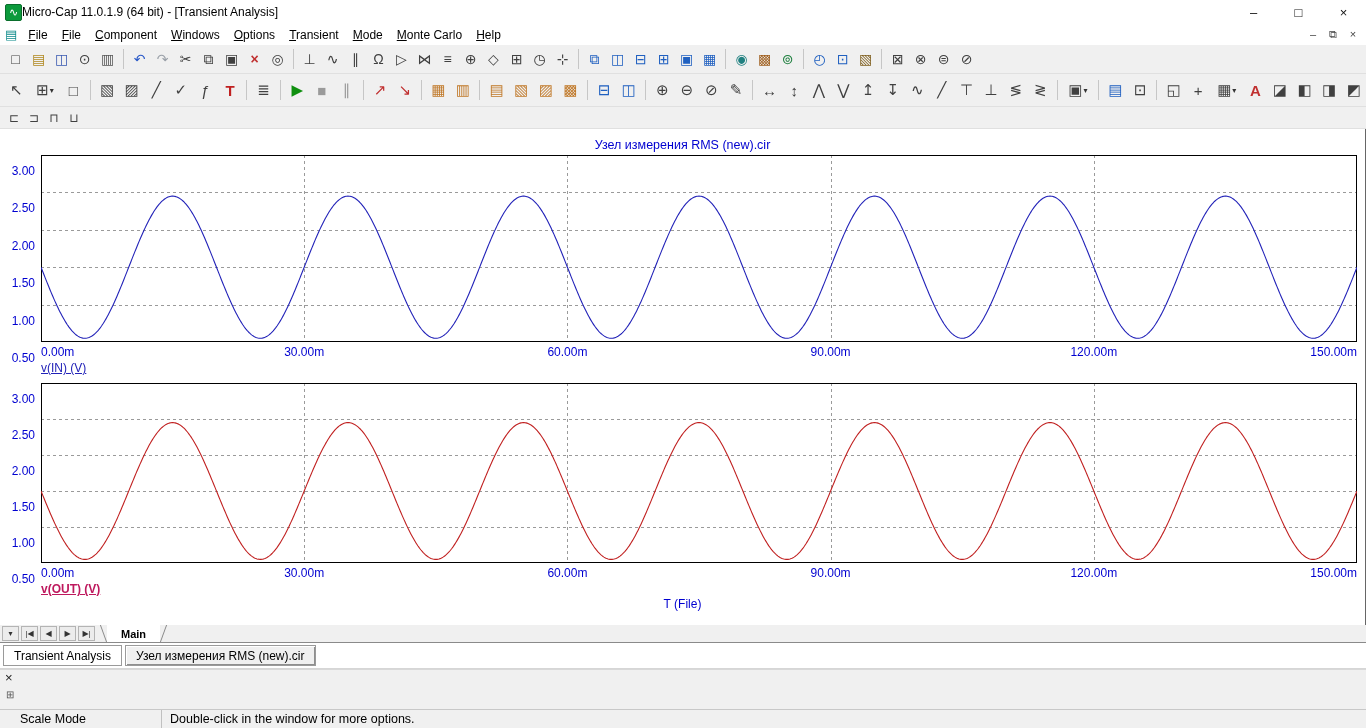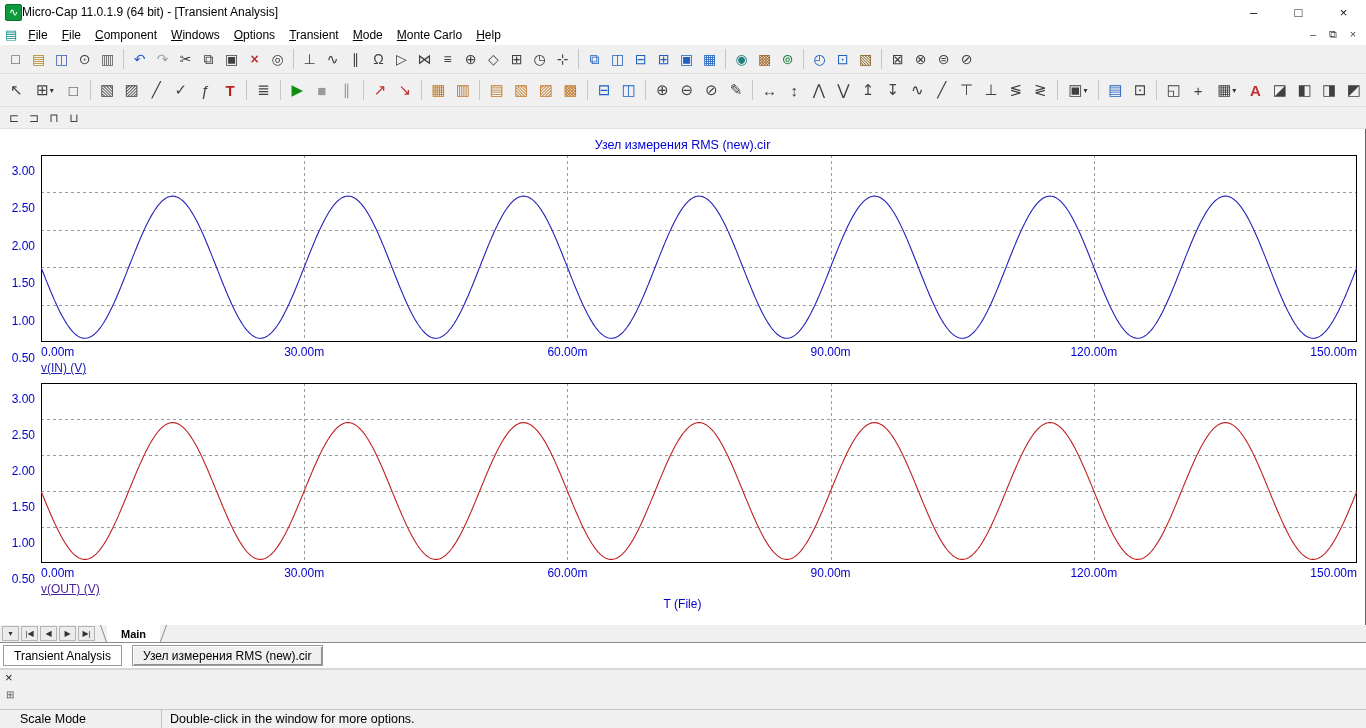--- a/index.html
+++ b/index.html
@@ -59,21 +59,21 @@
   .ps-btn { width:17px; margin:1px 0 1px 2px; display:flex; align-items:center; justify-content:center;
             font-size:8px; color:#333; background:#ececec; border:1px solid #b4b4b4; }
   .page-tab { position:relative; margin-left:12px; padding:0 14px; display:flex; align-items:center;
               font-size:11px; font-weight:bold; background:#fff; }
   .page-tab::before { content:''; position:absolute; left:-4px; top:0; bottom:0; width:1px;
                       background:#8a8a8a; transform:skewX(20deg); }
   .page-tab::after  { content:''; position:absolute; right:-4px; top:0; bottom:0; width:1px;
                       background:#8a8a8a; transform:skewX(-20deg); }
 
   
-  .doc-tabs { height:26px; background:#fff; display:flex; align-items:flex-start; gap:10px;
+  .doc-tabs { height:26px; background:#fff; display:flex; align-items:flex-start; gap:3px;
               padding-left:3px; padding-top:2px; flex:none; border-bottom:1px solid #d6d6d6; }
   .doc-tab { height:21px; padding:3px 10px 0 10px; font-size:12px; border:1px solid #9a9a9a;
              background:#fff; white-space:nowrap; }
   .doc-tab.raised { background:#f0f0f0;
                     box-shadow:inset 1px 1px 0 #ffffff, inset -1px -1px 0 #8f8f8f; }
 
   
   .dock-panel { height:40px; background:#f0f0f0; position:relative; flex:none;
                 border-top:1px solid #d8d8d8; }
   .dock-close { position:absolute; left:5px; top:0px; font-size:13px; color:#222; cursor:default; }
@@ -474,21 +474,21 @@
         <polyline points="0,108.00 1,110.45 2,112.89 3,115.33 4,117.76 5,120.18 6,122.58 7,124.97 8,127.33 9,129.66 10,131.97 11,134.25 12,136.50 13,138.70 14,140.87 15,143.00 16,145.08 17,147.11 18,149.10 19,151.03 20,152.90 21,154.72 22,156.48 23,158.18 24,159.81 25,161.38 26,162.87 27,164.30 28,165.65 29,166.93 30,168.14 31,169.27 32,170.32 33,171.29 34,172.18 35,172.98 36,173.70 37,174.34 38,174.90 39,175.36 40,175.75 41,176.04 42,176.25 43,176.37 44,176.40 45,176.34 46,176.20 47,175.97 48,175.65 49,175.25 50,174.76 51,174.18 52,173.52 53,172.77 54,171.95 55,171.04 56,170.05 57,168.97 58,167.83 59,166.60 60,165.30 61,163.93 62,162.48 63,160.96 64,159.38 65,157.73 66,156.02 67,154.24 68,152.41 69,150.52 70,148.57 71,146.58 72,144.53 73,142.44 74,140.30 75,138.12 76,135.90 77,133.65 78,131.36 79,129.04 80,126.70 81,124.33 82,121.94 83,119.54 84,117.12 85,114.68 86,112.24 87,109.80 88,107.35 89,104.90 90,102.45 91,100.02 92,97.59 93,95.18 94,92.78 95,90.40 96,88.05 97,85.72 98,83.42 99,81.15 100,78.91 101,76.71 102,74.56 103,72.44 104,70.37 105,68.35 106,66.38 107,64.47 108,62.60 109,60.80 110,59.06 111,57.38 112,55.77 113,54.22 114,52.74 115,51.33 116,50.00 117,48.74 118,47.55 119,46.44 120,45.42 121,44.47 122,43.60 123,42.82 124,42.12 125,41.50 126,40.97 127,40.53 128,40.17 129,39.90 130,39.71 131,39.62 132,39.61 133,39.69 134,39.85 135,40.11 136,40.45 137,40.87 138,41.39 139,41.99 140,42.67 141,43.44 142,44.29 143,45.22 144,46.23 145,47.32 146,48.49 147,49.74 148,51.06 149,52.45 150,53.92 151,55.45 152,57.05 153,58.72 154,60.45 155,62.24 156,64.09 157,65.99 158,67.95 159,69.97 160,72.02 161,74.13 162,76.28 163,78.47 164,80.70 165,82.96 166,85.25 167,87.58 168,89.93 169,92.30 170,94.70 171,97.11 172,99.53 173,101.97 174,104.41 175,106.86 176,109.31 177,111.75 178,114.20 179,116.63 180,119.05 181,121.46 182,123.86 183,126.23 184,128.58 185,130.90 186,133.19 187,135.45 188,137.68 189,139.86 190,142.01 191,144.11 192,146.17 193,148.18 194,150.13 195,152.04 196,153.88 197,155.67 198,157.39 199,159.06 200,160.65 201,162.18 202,163.64 203,165.03 204,166.35 205,167.59 206,168.75 207,169.84 208,170.84 209,171.77 210,172.62 211,173.38 212,174.06 213,174.65 214,175.16 215,175.58 216,175.91 217,176.16 218,176.32 219,176.40 220,176.38 221,176.28 222,176.09 223,175.81 224,175.45 225,175.00 226,174.46 227,173.84 228,173.13 229,172.34 230,171.47 231,170.52 232,169.48 233,168.37 234,167.18 235,165.92 236,164.58 237,163.16 238,161.68 239,160.13 240,158.51 241,156.83 242,155.08 243,153.27 244,151.41 245,149.49 246,147.51 247,145.49 248,143.42 249,141.30 250,139.14 251,136.94 252,134.70 253,132.43 254,130.13 255,127.80 256,125.44 257,123.06 258,120.66 259,118.25 260,115.82 261,113.38 262,110.94 263,108.49 264,106.04 265,103.59 266,101.15 267,98.72 268,96.30 269,93.90 270,91.51 271,89.14 272,86.80 273,84.49 274,82.20 275,79.95 276,77.74 277,75.56 278,73.42 279,71.33 280,69.29 281,67.30 282,65.35 283,63.47 284,61.64 285,59.87 286,58.16 287,56.51 288,54.93 289,53.42 290,51.98 291,50.61 292,49.32 293,48.10 294,46.95 295,45.89 296,44.90 297,44.00 298,43.17 299,42.43 300,41.78 301,41.21 302,40.72 303,40.32 304,40.01 305,39.79 306,39.65 307,39.60 308,39.64 309,39.76 310,39.98 311,40.28 312,40.66 313,41.14 314,41.70 315,42.34 316,43.07 317,43.88 318,44.78 319,45.75 320,46.81 321,47.94 322,49.15 323,50.43 324,51.79 325,53.23 326,54.73 327,56.30 328,57.93 329,59.63 330,61.40 331,63.22 332,65.10 333,67.03 334,69.02 335,71.06 336,73.14 337,75.27 338,77.44 339,79.65 340,81.90 341,84.18 342,86.49 343,88.83 344,91.19 345,93.58 346,95.98 347,98.40 348,100.83 349,103.27 350,105.71 351,108.16 352,110.61 353,113.06 354,115.50 355,117.93 356,120.34 357,122.74 358,125.12 359,127.48 360,129.82 361,132.13 362,134.40 363,136.64 364,138.85 365,141.01 366,143.14 367,145.22 368,147.25 369,149.23 370,151.16 371,153.03 372,154.84 373,156.60 374,158.29 375,159.92 376,161.48 377,162.97 378,164.39 379,165.74 380,167.02 381,168.22 382,169.34 383,170.38 384,171.35 385,172.23 386,173.03 387,173.75 388,174.38 389,174.93 390,175.39 391,175.77 392,176.06 393,176.26 394,176.37 395,176.40 396,176.34 397,176.19 398,175.95 399,175.63 400,175.22 401,174.72 402,174.14 403,173.47 404,172.72 405,171.89 406,170.97 407,169.98 408,168.90 409,167.75 410,166.52 411,165.21 412,163.83 413,162.38 414,160.86 415,159.27 416,157.62 417,155.90 418,154.12 419,152.29 420,150.39 421,148.44 422,146.44 423,144.39 424,142.29 425,140.15 426,137.97 427,135.75 428,133.50 429,131.21 430,128.89 431,126.54 432,124.17 433,121.78 434,119.38 435,116.95 436,114.52 437,112.08 438,109.63 439,107.18 440,104.74 441,102.29 442,99.86 443,97.43 444,95.02 445,92.62 446,90.24 447,87.89 448,85.56 449,83.26 450,81.00 451,78.76 452,76.57 453,74.41 454,72.30 455,70.24 456,68.22 457,66.25 458,64.34 459,62.48 460,60.68 461,58.95 462,57.27 463,55.66 464,54.12 465,52.64 466,51.24 467,49.91 468,48.66 469,47.48 470,46.37 471,45.35 472,44.41 473,43.55 474,42.77 475,42.07 476,41.46 477,40.94 478,40.50 479,40.15 480,39.88 481,39.70 482,39.61 483,39.61 484,39.69 485,39.87 486,40.13 487,40.47 488,40.91 489,41.43 490,42.03 491,42.72 492,43.49 493,44.35 494,45.29 495,46.30 496,47.40 497,48.57 498,49.82 499,51.15 500,52.55 501,54.02 502,55.56 503,57.16 504,58.83 505,60.57 506,62.36 507,64.21 508,66.12 509,68.09 510,70.10 511,72.16 512,74.27 513,76.42 514,78.62 515,80.85 516,83.11 517,85.41 518,87.73 519,90.09 520,92.46 521,94.86 522,97.27 523,99.69 524,102.13 525,104.57 526,107.02 527,109.47 528,111.92 529,114.36 530,116.79 531,119.22 532,121.62 533,124.02 534,126.39 535,128.73 536,131.05 537,133.34 538,135.60 539,137.82 540,140.01 541,142.15 542,144.25 543,146.31 544,148.31 545,150.26 546,152.16 547,154.00 548,155.79 549,157.51 550,159.16 551,160.76 552,162.28 553,163.74 554,165.12 555,166.43 556,167.67 557,168.83 558,169.91 559,170.91 560,171.83 561,172.67 562,173.43 563,174.10 564,174.69 565,175.19 566,175.60 567,175.93 568,176.17 569,176.33 570,176.40 571,176.38 572,176.27 573,176.07 574,175.79 575,175.42 576,174.96 577,174.42 578,173.79 579,173.08 580,172.29 581,171.41 582,170.45 583,169.41 584,168.29 585,167.10 586,165.83 587,164.48 588,163.07 589,161.58 590,160.02 591,158.40 592,156.71 593,154.96 594,153.15 595,151.28 596,149.36 597,147.38 598,145.35 599,143.28 600,141.16 601,138.99 602,136.79 603,134.55 604,132.28 605,129.97 606,127.64 607,125.28 608,122.90 609,120.50 610,118.09 611,115.66 612,113.22 613,110.78 614,108.33 615,105.88 616,103.43 617,100.99 618,98.56 619,96.14 620,93.74 621,91.35 622,88.99 623,86.65 624,84.33 625,82.05 626,79.80 627,77.59 628,75.41 629,73.28 630,71.20 631,69.15 632,67.16 633,65.23 634,63.34 635,61.52 636,59.75 637,58.04 638,56.40 639,54.83 640,53.32 641,51.89 642,50.52 643,49.23 644,48.02 645,46.88 646,45.82 647,44.84 648,43.94 649,43.12 650,42.39 651,41.74 652,41.17 653,40.69 654,40.30 655,39.99 656,39.78 657,39.64 658,39.60 659,39.64 660,39.78 661,39.99 662,40.30 663,40.69 664,41.17 665,41.74 666,42.39 667,43.12 668,43.94 669,44.84 670,45.82 671,46.88 672,48.02 673,49.23 674,50.52 675,51.89 676,53.32 677,54.83 678,56.40 679,58.04 680,59.75 681,61.52 682,63.34 683,65.23 684,67.16 685,69.15 686,71.20 687,73.28 688,75.41 689,77.59 690,79.80 691,82.05 692,84.33 693,86.65 694,88.99 695,91.35 696,93.74 697,96.14 698,98.56 699,100.99 700,103.43 701,105.88 702,108.33 703,110.78 704,113.22 705,115.66 706,118.09 707,120.50 708,122.90 709,125.28 710,127.64 711,129.97 712,132.28 713,134.55 714,136.79 715,138.99 716,141.16 717,143.28 718,145.35 719,147.38 720,149.36 721,151.28 722,153.15 723,154.96 724,156.71 725,158.40 726,160.02 727,161.58 728,163.07 729,164.48 730,165.83 731,167.10 732,168.29 733,169.41 734,170.45 735,171.41 736,172.29 737,173.08 738,173.79 739,174.42 740,174.96 741,175.42 742,175.79 743,176.07 744,176.27 745,176.38 746,176.40 747,176.33 748,176.17 749,175.93 750,175.60 751,175.19 752,174.69 753,174.10 754,173.43 755,172.67 756,171.83 757,170.91 758,169.91 759,168.83 760,167.67 761,166.43 762,165.12 763,163.74 764,162.28 765,160.76 766,159.16 767,157.51 768,155.79 769,154.00 770,152.16 771,150.26 772,148.31 773,146.31 774,144.25 775,142.15 776,140.01 777,137.82 778,135.60 779,133.34 780,131.05 781,128.73 782,126.39 783,124.02 784,121.62 785,119.22 786,116.79 787,114.36 788,111.92 789,109.47 790,107.02 791,104.57 792,102.13 793,99.69 794,97.27 795,94.86 796,92.46 797,90.09 798,87.73 799,85.41 800,83.11 801,80.85 802,78.62 803,76.42 804,74.27 805,72.16 806,70.10 807,68.09 808,66.12 809,64.21 810,62.36 811,60.57 812,58.83 813,57.16 814,55.56 815,54.02 816,52.55 817,51.15 818,49.82 819,48.57 820,47.40 821,46.30 822,45.29 823,44.35 824,43.49 825,42.72 826,42.03 827,41.43 828,40.91 829,40.47 830,40.13 831,39.87 832,39.69 833,39.61 834,39.61 835,39.70 836,39.88 837,40.15 838,40.50 839,40.94 840,41.46 841,42.07 842,42.77 843,43.55 844,44.41 845,45.35 846,46.37 847,47.48 848,48.66 849,49.91 850,51.24 851,52.64 852,54.12 853,55.66 854,57.27 855,58.95 856,60.68 857,62.48 858,64.34 859,66.25 860,68.22 861,70.24 862,72.30 863,74.41 864,76.57 865,78.76 866,81.00 867,83.26 868,85.56 869,87.89 870,90.24 871,92.62 872,95.02 873,97.43 874,99.86 875,102.29 876,104.74 877,107.18 878,109.63 879,112.08 880,114.52 881,116.95 882,119.38 883,121.78 884,124.17 885,126.54 886,128.89 887,131.21 888,133.50 889,135.75 890,137.97 891,140.15 892,142.29 893,144.39 894,146.44 895,148.44 896,150.39 897,152.29 898,154.12 899,155.90 900,157.62 901,159.27 902,160.86 903,162.38 904,163.83 905,165.21 906,166.52 907,167.75 908,168.90 909,169.98 910,170.97 911,171.89 912,172.72 913,173.47 914,174.14 915,174.72 916,175.22 917,175.63 918,175.95 919,176.19 920,176.34 921,176.40 922,176.37 923,176.26 924,176.06 925,175.77 926,175.39 927,174.93 928,174.38 929,173.75 930,173.03 931,172.23 932,171.35 933,170.38 934,169.34 935,168.22 936,167.02 937,165.74 938,164.39 939,162.97 940,161.48 941,159.92 942,158.29 943,156.60 944,154.84 945,153.03 946,151.16 947,149.23 948,147.25 949,145.22 950,143.14 951,141.01 952,138.85 953,136.64 954,134.40 955,132.13 956,129.82 957,127.48 958,125.12 959,122.74 960,120.34 961,117.93 962,115.50 963,113.06 964,110.61 965,108.16 966,105.71 967,103.27 968,100.83 969,98.40 970,95.98 971,93.58 972,91.19 973,88.83 974,86.49 975,84.18 976,81.90 977,79.65 978,77.44 979,75.27 980,73.14 981,71.06 982,69.02 983,67.03 984,65.10 985,63.22 986,61.40 987,59.63 988,57.93 989,56.30 990,54.73 991,53.23 992,51.79 993,50.43 994,49.15 995,47.94 996,46.81 997,45.75 998,44.78 999,43.88 1000,43.07 1001,42.34 1002,41.70 1003,41.14 1004,40.66 1005,40.28 1006,39.98 1007,39.76 1008,39.64 1009,39.60 1010,39.65 1011,39.79 1012,40.01 1013,40.32 1014,40.72 1015,41.21 1016,41.78 1017,42.43 1018,43.17 1019,44.00 1020,44.90 1021,45.89 1022,46.95 1023,48.10 1024,49.32 1025,50.61 1026,51.98 1027,53.42 1028,54.93 1029,56.51 1030,58.16 1031,59.87 1032,61.64 1033,63.47 1034,65.35 1035,67.30 1036,69.29 1037,71.33 1038,73.42 1039,75.56 1040,77.74 1041,79.95 1042,82.20 1043,84.49 1044,86.80 1045,89.14 1046,91.51 1047,93.90 1048,96.30 1049,98.72 1050,101.15 1051,103.59 1052,106.04 1053,108.49 1054,110.94 1055,113.38 1056,115.82 1057,118.25 1058,120.66 1059,123.06 1060,125.44 1061,127.80 1062,130.13 1063,132.43 1064,134.70 1065,136.94 1066,139.14 1067,141.30 1068,143.42 1069,145.49 1070,147.51 1071,149.49 1072,151.41 1073,153.27 1074,155.08 1075,156.83 1076,158.51 1077,160.13 1078,161.68 1079,163.16 1080,164.58 1081,165.92 1082,167.18 1083,168.37 1084,169.48 1085,170.52 1086,171.47 1087,172.34 1088,173.13 1089,173.84 1090,174.46 1091,175.00 1092,175.45 1093,175.81 1094,176.09 1095,176.28 1096,176.38 1097,176.40 1098,176.32 1099,176.16 1100,175.91 1101,175.58 1102,175.16 1103,174.65 1104,174.06 1105,173.38 1106,172.62 1107,171.77 1108,170.84 1109,169.84 1110,168.75 1111,167.59 1112,166.35 1113,165.03 1114,163.64 1115,162.18 1116,160.65 1117,159.06 1118,157.39 1119,155.67 1120,153.88 1121,152.04 1122,150.13 1123,148.18 1124,146.17 1125,144.11 1126,142.01 1127,139.86 1128,137.68 1129,135.45 1130,133.19 1131,130.90 1132,128.58 1133,126.23 1134,123.86 1135,121.46 1136,119.05 1137,116.63 1138,114.20 1139,111.75 1140,109.31 1141,106.86 1142,104.41 1143,101.97 1144,99.53 1145,97.11 1146,94.70 1147,92.30 1148,89.93 1149,87.58 1150,85.25 1151,82.96 1152,80.70 1153,78.47 1154,76.28 1155,74.13 1156,72.02 1157,69.97 1158,67.95 1159,65.99 1160,64.09 1161,62.24 1162,60.45 1163,58.72 1164,57.05 1165,55.45 1166,53.92 1167,52.45 1168,51.06 1169,49.74 1170,48.49 1171,47.32 1172,46.23 1173,45.22 1174,44.29 1175,43.44 1176,42.67 1177,41.99 1178,41.39 1179,40.87 1180,40.45 1181,40.11 1182,39.85 1183,39.69 1184,39.61 1185,39.62 1186,39.71 1187,39.90 1188,40.17 1189,40.53 1190,40.97 1191,41.50 1192,42.12 1193,42.82 1194,43.60 1195,44.47 1196,45.42 1197,46.44 1198,47.55 1199,48.74 1200,50.00 1201,51.33 1202,52.74 1203,54.22 1204,55.77 1205,57.38 1206,59.06 1207,60.80 1208,62.60 1209,64.47 1210,66.38 1211,68.35 1212,70.37 1213,72.44 1214,74.56 1215,76.71 1216,78.91 1217,81.15 1218,83.42 1219,85.72 1220,88.05 1221,90.40 1222,92.78 1223,95.18 1224,97.59 1225,100.02 1226,102.45 1227,104.90 1228,107.35 1229,109.80 1230,112.24 1231,114.68 1232,117.12 1233,119.54 1234,121.94 1235,124.33 1236,126.70 1237,129.04 1238,131.36 1239,133.65 1240,135.90 1241,138.12 1242,140.30 1243,142.44 1244,144.53 1245,146.58 1246,148.57 1247,150.52 1248,152.41 1249,154.24 1250,156.02 1251,157.73 1252,159.38 1253,160.96 1254,162.48 1255,163.93 1256,165.30 1257,166.60 1258,167.83 1259,168.97 1260,170.05 1261,171.04 1262,171.95 1263,172.77 1264,173.52 1265,174.18 1266,174.76 1267,175.25 1268,175.65 1269,175.97 1270,176.20 1271,176.34 1272,176.40 1273,176.37 1274,176.25 1275,176.04 1276,175.75 1277,175.36 1278,174.90 1279,174.34 1280,173.70 1281,172.98 1282,172.18 1283,171.29 1284,170.32 1285,169.27 1286,168.14 1287,166.93 1288,165.65 1289,164.30 1290,162.87 1291,161.38 1292,159.81 1293,158.18 1294,156.48 1295,154.72 1296,152.90 1297,151.03 1298,149.10 1299,147.11 1300,145.08 1301,143.00 1302,140.87 1303,138.70 1304,136.50 1305,134.25 1306,131.97 1307,129.66 1308,127.33 1309,124.97 1310,122.58 1311,120.18 1312,117.76 1313,115.33 1314,112.89 1315,110.45 1316,108.00" fill="none" stroke="#c02020" stroke-width="1.1"></polyline>
       </svg>
     <div class="xticks" id="xticks-1" style="top: 437px; color: rgb(0, 0, 208);">
         <span style="left: 0px;">0.00m</span>
         <span style="left: 263.2px; transform: translateX(-50%);">30.00m</span>
         <span style="left: 526.4px; transform: translateX(-50%);">60.00m</span>
         <span style="left: 789.6px; transform: translateX(-50%);">90.00m</span>
         <span style="left: 1052.8px; transform: translateX(-50%);">120.00m</span>
         <span style="left: auto; right: 0px;">150.00m</span>
       </div>
-    <div class="trace-label" id="trace-label-1" style="top: 453px; color: #4c1d95;">v(OUT) (V)</div>
+    <div class="trace-label" id="trace-label-1" style="top: 453px; color: #be185d; font-weight: bold;">v(OUT) (V)</div>
 
     <div class="xaxis-label" id="xaxis-label" style="color: rgb(0, 0, 208);">T (File)</div>
   </div>
 
   <div class="page-strip">
     <div class="page-buttons" id="page-buttons">
         <div class="ps-btn">▾</div>
         <div class="ps-btn">|◀</div>
         <div class="ps-btn">◀</div>
         <div class="ps-btn">▶</div>

